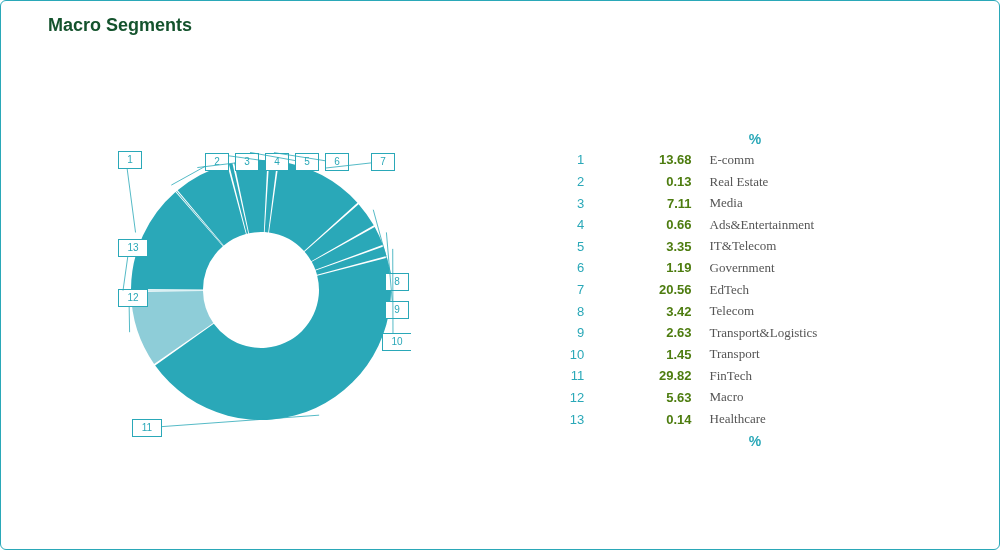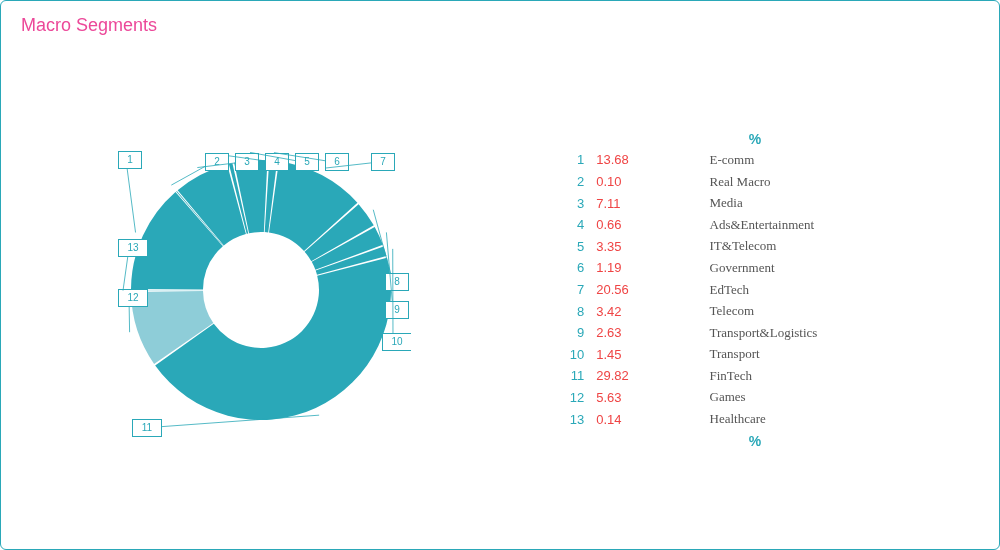--- a/index.html
+++ b/index.html
@@ -14,23 +14,24 @@
       width: 1000px;
       height: 550px;
       border: 1.5px solid #2aa8b8;
       border-radius: 6px;
       display: flex;
       flex-direction: column;
       padding: 14px 20px;
     }
     .title {
       font-size: 18px;
-      color: #ec4899;
-      font-weight: normal;
+      color: #14532d;
+      font-weight: bold;
       margin-bottom: 8px;
+      margin-left: 27px;
     }
     .content {
       display: flex;
       flex: 1;
       align-items: center;
     }
     
     .chart-area {
       width: 480px;
       height: 460px;
@@ -58,22 +59,23 @@
       font-size: 13px;
       color: #444;
       white-space: nowrap;
     }
     .legend-table .col-num {
       color: #2aa8b8;
       text-align: right;
       min-width: 18px;
     }
     .legend-table .col-val {
-      font-weight: normal;
-      color: #ef4444;
+      font-weight: bold;
+      color: #4d7c0f;
+      text-align: right;
       min-width: 48px;
     }
     .legend-table .col-name {
       color: #555;
       padding-left: 12px;
       font-family: Liberation Serif, serif;
     }
     .legend-table .col-header {
       color: #2aa8b8;
       text-align: center;
@@ -143,22 +145,22 @@
         <tr class="header-row">
               <td class="col-header" colspan="3">%</td>
             </tr>
             <tr>
     <td class="col-num">1</td>
     <td class="col-val">13.68</td>
     <td class="col-name">E-comm</td>
   </tr>
             <tr>
     <td class="col-num">2</td>
-    <td class="col-val">0.10</td>
-    <td class="col-name">Real Macro</td>
+    <td class="col-val">0.13</td>
+    <td class="col-name">Real Estate</td>
   </tr>
             <tr>
     <td class="col-num">3</td>
     <td class="col-val">7.11</td>
     <td class="col-name">Media</td>
   </tr>
             <tr>
     <td class="col-num">4</td>
     <td class="col-val">0.66</td>
     <td class="col-name">Ads&amp;Entertainment</td>
@@ -194,21 +196,21 @@
     <td class="col-name">Transport</td>
   </tr>
             <tr>
     <td class="col-num">11</td>
     <td class="col-val">29.82</td>
     <td class="col-name">FinTech</td>
   </tr>
             <tr>
     <td class="col-num">12</td>
     <td class="col-val">5.63</td>
-    <td class="col-name">Games</td>
+    <td class="col-name">Macro</td>
   </tr>
             <tr>
     <td class="col-num">13</td>
     <td class="col-val">0.14</td>
     <td class="col-name">Healthcare</td>
   </tr>
             <tr>
               <td class="col-header" colspan="3">%</td>
             </tr>
           </tbody>

